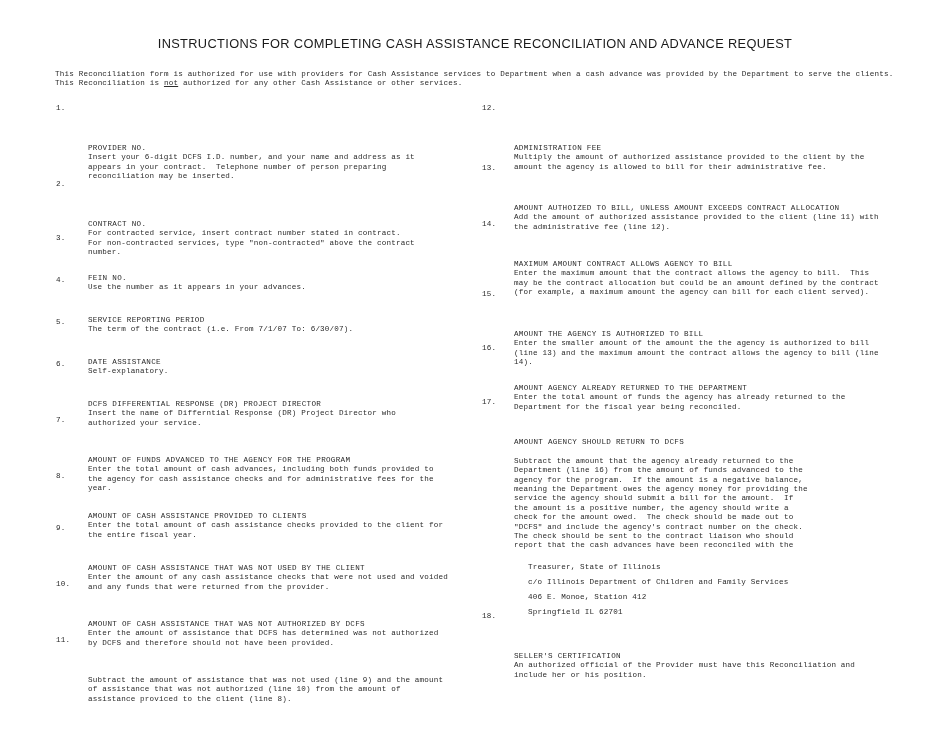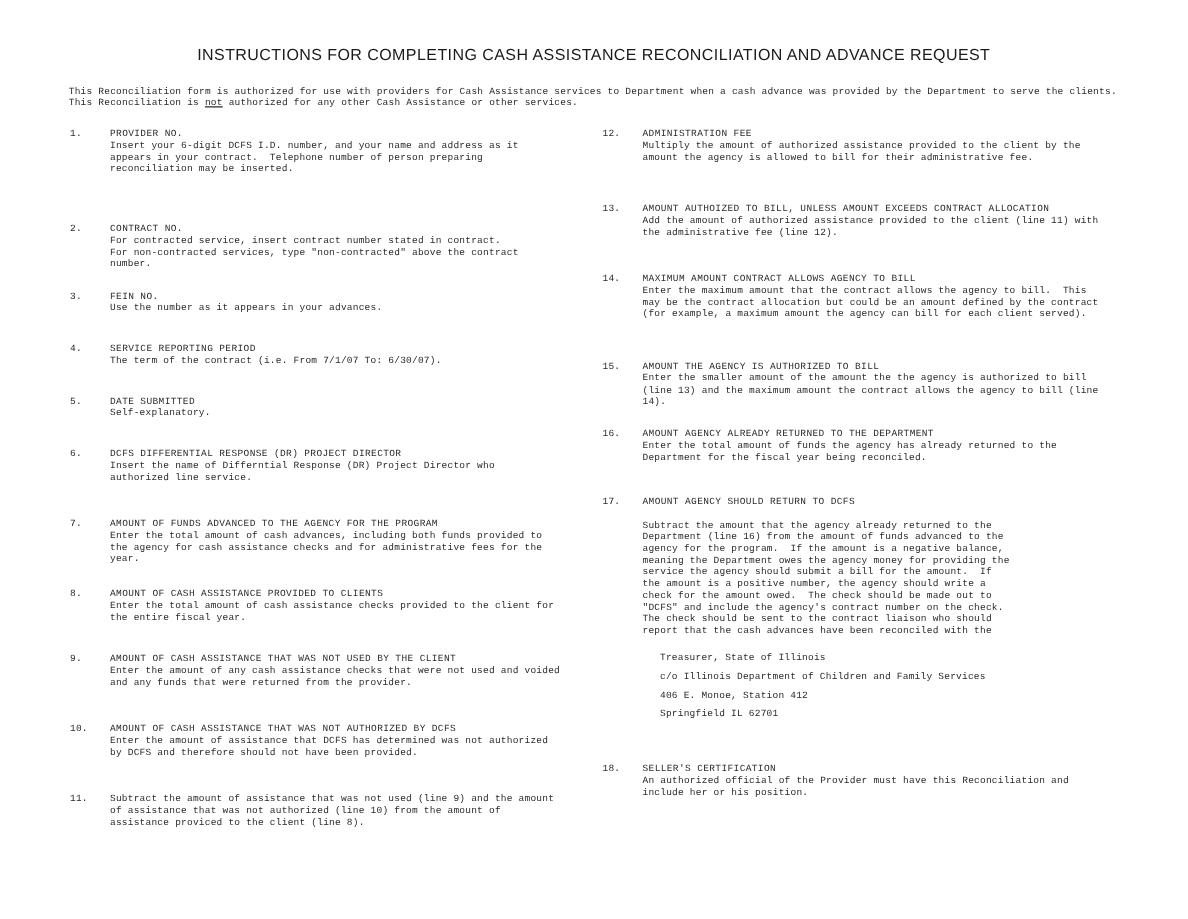--- a/index.html
+++ b/index.html
@@ -72,20 +72,21 @@
     left: 0;
     top: 0;
     width: 30px;
     font-size: 7.6px;
     line-height: 9.4px;
     letter-spacing: 0.18px;
     color: #2b2b2b;
   }
   .item .body {
     margin-left: 32px;
+    margin-top: 40px;
   }
   .item .heading {
     font-size: 7.6px;
     line-height: 9.4px;
     letter-spacing: 0.3px;
     color: #2b2b2b;
     white-space: pre;
   }
   .item .para {
     font-size: 7.6px;
@@ -145,30 +146,30 @@
       <div class="item" style="position: absolute; left: 0px; top: 172px; width: 100%;">
         <div class="num">4.</div>
         <div class="body">
           <div class="heading">SERVICE REPORTING PERIOD</div>
           <div class="para">The term of the contract (i.e. From 7/1/07 To: 6/30/07).</div>
         </div>
       </div>
       <div class="item" style="position: absolute; left: 0px; top: 214px; width: 100%;">
         <div class="num">5.</div>
         <div class="body">
-          <div class="heading">DATE SUBMITTED</div>
+          <div class="heading">DATE ASSISTANCE</div>
           <div class="para">Self-explanatory.</div>
         </div>
       </div>
       <div class="item" style="position: absolute; left: 0px; top: 256px; width: 100%;">
         <div class="num">6.</div>
         <div class="body">
           <div class="heading">DCFS DIFFERENTIAL RESPONSE (DR) PROJECT DIRECTOR</div>
           <div class="para">Insert the name of Differntial Response (DR) Project Director who
-authorized line service.</div>
+authorized your service.</div>
         </div>
       </div>
       <div class="item" style="position: absolute; left: 0px; top: 312px; width: 100%;">
         <div class="num">7.</div>
         <div class="body">
           <div class="heading">AMOUNT OF FUNDS ADVANCED TO THE AGENCY FOR THE PROGRAM</div>
           <div class="para">Enter the total amount of cash advances, including both funds provided to
 the agency for cash assistance checks and for administrative fees for the
 year.</div>
         </div>

